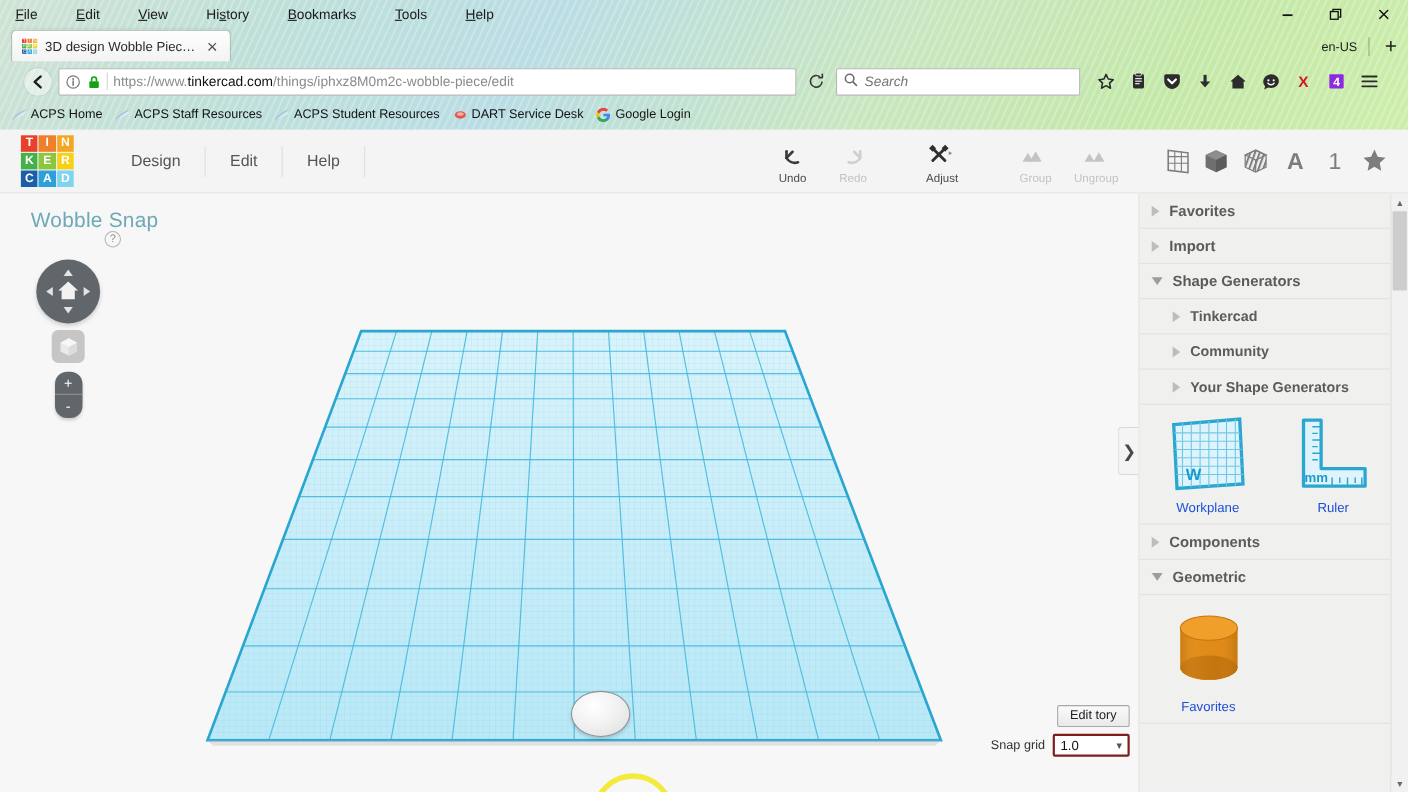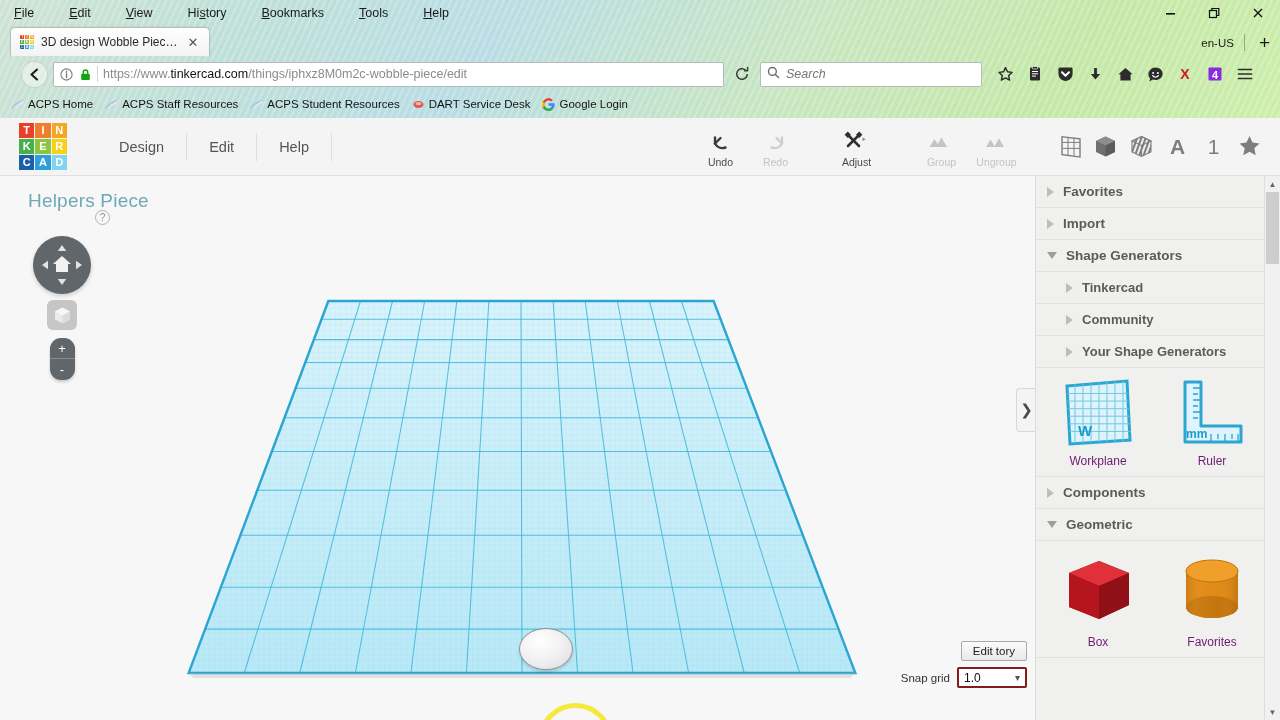--- a/index.html
+++ b/index.html
@@ -173,21 +173,21 @@
   .sec{
     display:flex;align-items:center;gap:9px;height:32px;padding-left:11px;
     border-bottom:1px solid #e2e2e0;font-size:13.5px;color:#5b5b5b;font-weight:bold;
   }
   .sec.sub{padding-left:30px;font-size:13px;}
   .tri{width:0;height:0;flex:none;}
   .tri.right{border-left:7px solid #bdbdbd;border-top:5px solid transparent;border-bottom:5px solid transparent;}
   .tri.down{border-top:7px solid #9d9d9d;border-left:5px solid transparent;border-right:5px solid transparent;}
   .shapes{display:flex;padding:10px 0 8px 0;border-bottom:1px solid #e2e2e0;}
   .shape{width:105px;display:flex;flex-direction:column;align-items:center;gap:6px;margin-left:10px;}
-  .shape .sname{font-size:12px;color:#701a75;}
+  .shape .sname{font-size:12px;color:#1d4ed8;}
   .vscroll{
     position:absolute;right:0;top:0;width:16px;height:100%;background:#f1f1f1;border-left:1px solid #dedede;
   }
   .vscroll .arrow{height:16px;display:flex;align-items:center;justify-content:center;color:#666;font-size:8px;background:#f1f1f1;}
   .vscroll .arrow.bot{position:absolute;bottom:0;left:0;right:0;}
   .vscroll .thumb{position:absolute;top:16px;left:1px;right:1px;height:72px;background:#cdcdcd;border-radius:1px;}
 </style>
 </head>
 <body>
 
@@ -575,21 +575,21 @@
         </g>
 
         <polygon points="329,125 715,125 857,497 189,497" fill="none" stroke="#2aa6d0" stroke-width="2.4"></polygon>
 
         <path d="M189,497 L857,497 L852,502 L194,502 Z" fill="#b7b7b7" opacity=".35"></path>
       </svg>
 
       <div class="ellipse-obj"></div>
       <div class="yellow-ring"></div>
 
-      <div class="doc-title">Helpers Piece</div>
+      <div class="doc-title">Wobble Snap</div>
 
       <div class="help-q">?</div>
 
       <div class="navwidget">
         <div class="navdisc">
           <svg width="58" height="58" viewBox="0 0 58 58">
             <path d="M29 9l4.2 6h-8.4z" fill="#e3e3e3"></path>
             <path d="M29 49l-4.2-6h8.4z" fill="#e3e3e3"></path>
             <path d="M9 29l6-4.2v8.4z" fill="#e3e3e3"></path>
             <path d="M49 29l-6 4.2v-8.4z" fill="#e3e3e3"></path>
@@ -688,29 +688,20 @@
         </div>
 
         <div class="sec">
           <span class="tri down"></span>
           <span>Geometric</span>
         </div>
 
         <div class="shapes">
           <div class="shape">
             <svg width="78" height="78" viewBox="0 0 78 78">
-              <path d="M10 22 L40 10 L70 22 L70 54 L40 68 L10 56 Z" fill="#a8161d"></path>
-              <path d="M10 22 L40 10 L70 22 L40 35 Z" fill="#e0313a"></path>
-              <path d="M10 22 L40 35 L40 68 L10 56 Z" fill="#b5151f"></path>
-              <path d="M40 35 L70 22 L70 54 L40 68 Z" fill="#8f1016"></path>
-            </svg>
-            <span class="sname">Box</span>
-          </div>
-          <div class="shape">
-            <svg width="78" height="78" viewBox="0 0 78 78">
               <path d="M13 20 h52 v36 a26 11 0 01-52 0 z" fill="#e08a18"></path>
               <ellipse cx="39" cy="56" rx="26" ry="11" fill="#c4750f"></ellipse>
               <path d="M13 20 h52 v36 a26 11 0 01-52 0 z" fill="url(#cylshade)"></path>
               <defs>
                 <linearGradient id="cylshade" x1="0" y1="0" x2="1" y2="0">
                   <stop offset="0%" stop-color="#b8710f" stop-opacity=".55"></stop>
                   <stop offset="28%" stop-color="#f0a634" stop-opacity=".15"></stop>
                   <stop offset="65%" stop-color="#e8921f" stop-opacity="0"></stop>
                   <stop offset="100%" stop-color="#a8670c" stop-opacity=".5"></stop>
                 </linearGradient>

